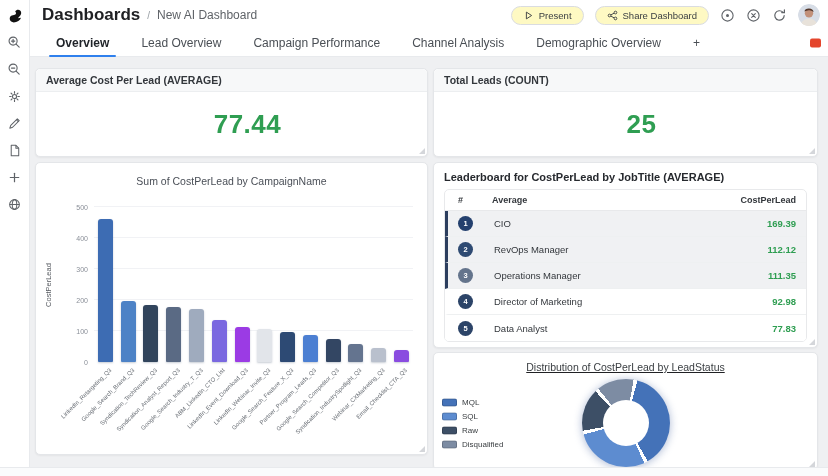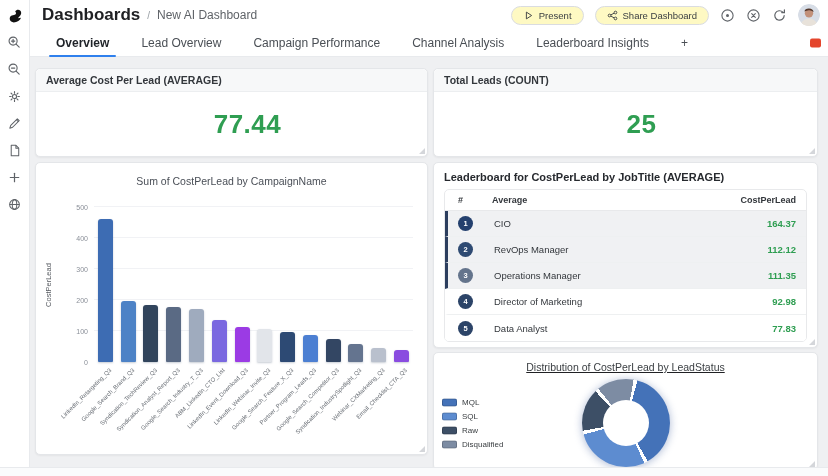--- a/index.html
+++ b/index.html
@@ -217,21 +217,21 @@
             </svg>
         </span>
       </div>
     </header>
 
     <nav class="tabbar">
       <span class="tab active">Overview</span>
       <span class="tab">Lead Overview</span>
       <span class="tab">Campaign Performance</span>
       <span class="tab">Channel Analysis</span>
-      <span class="tab">Leaderboard Insights</span>
+      <span class="tab">Demographic Overview</span>
       <span class="tab">+</span>
       <span class="record-indicator"></span>
     </nav>
 
     <div class="content">
 
       <div class="kpi-row">
         <section class="card kpi-card left">
           <div class="kpi-header">Average Cost Per Lead (AVERAGE)</div>
           <div class="kpi-value">77.44</div>
@@ -336,21 +336,21 @@
                 <span class="col-rank">#</span>
                 <span class="col-job">Average</span>
                 <span class="col-val">CostPerLead</span>
               </div>
               <div>
                   <div class="lb-row hl">
                     <div class="col-rank" style="display: flex;">
                       <div class="badge" style="background: rgb(36, 64, 110);">1</div>
                     </div>
                     <div class="lb-job">CIO</div>
-                    <div class="lb-val">164.37</div>
+                    <div class="lb-val">169.39</div>
                   </div>
                   <div class="lb-row hl">
                     <div class="col-rank" style="display: flex;">
                       <div class="badge" style="background: rgb(46, 74, 114);">2</div>
                     </div>
                     <div class="lb-job">RevOps Manager</div>
                     <div class="lb-val">112.12</div>
                   </div>
                   <div class="lb-row hl">
                     <div class="col-rank" style="display: flex;">

